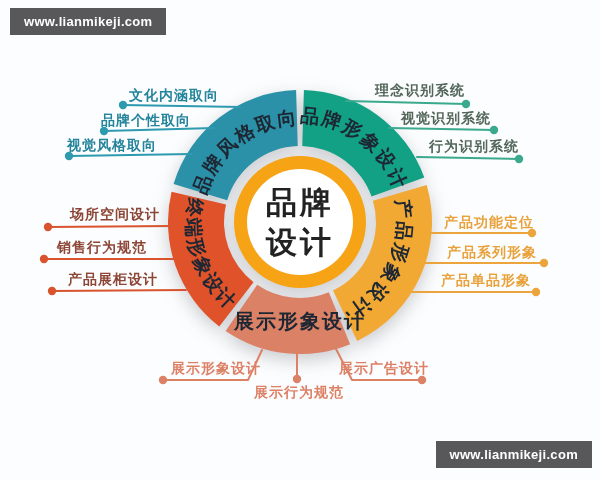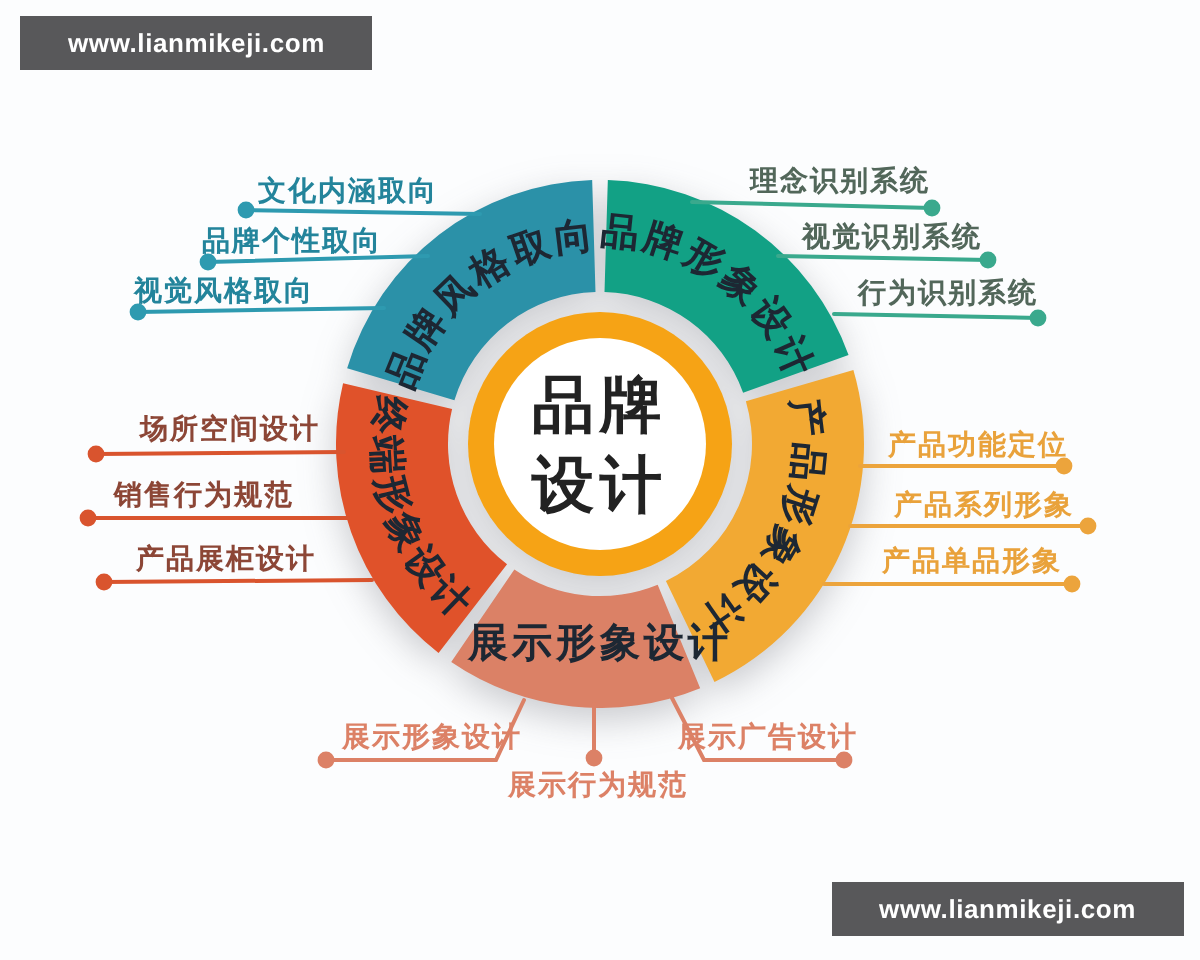--- a/index.html
+++ b/index.html
@@ -3,21 +3,21 @@
 <meta charset="utf-8">
 <style>
   html,body{margin:0;padding:0;}
   body{
     width:600px;height:480px;position:relative;overflow:hidden;
     background:#fcfdfe;
     font-family:"Liberation Sans","DejaVu Sans",sans-serif;
   }
   .watermark{
     position:absolute;color:#fff;font-weight:bold;font-size:13px;
-    padding:6px 24px;letter-spacing:.3px;
+    padding:6px 14px;letter-spacing:.3px;
   }
   .wm-top{left:10px;top:8px;}
   .wm-bottom{right:8px;bottom:12px;}
   #diagram-svg{position:absolute;left:0;top:0;}
   #donut-group{filter:drop-shadow(0 6px 9px rgba(70,70,80,.28));}
   text{user-select:none;}
 </style>
 </head>
 <body style="background: rgb(252, 253, 254);">
 

